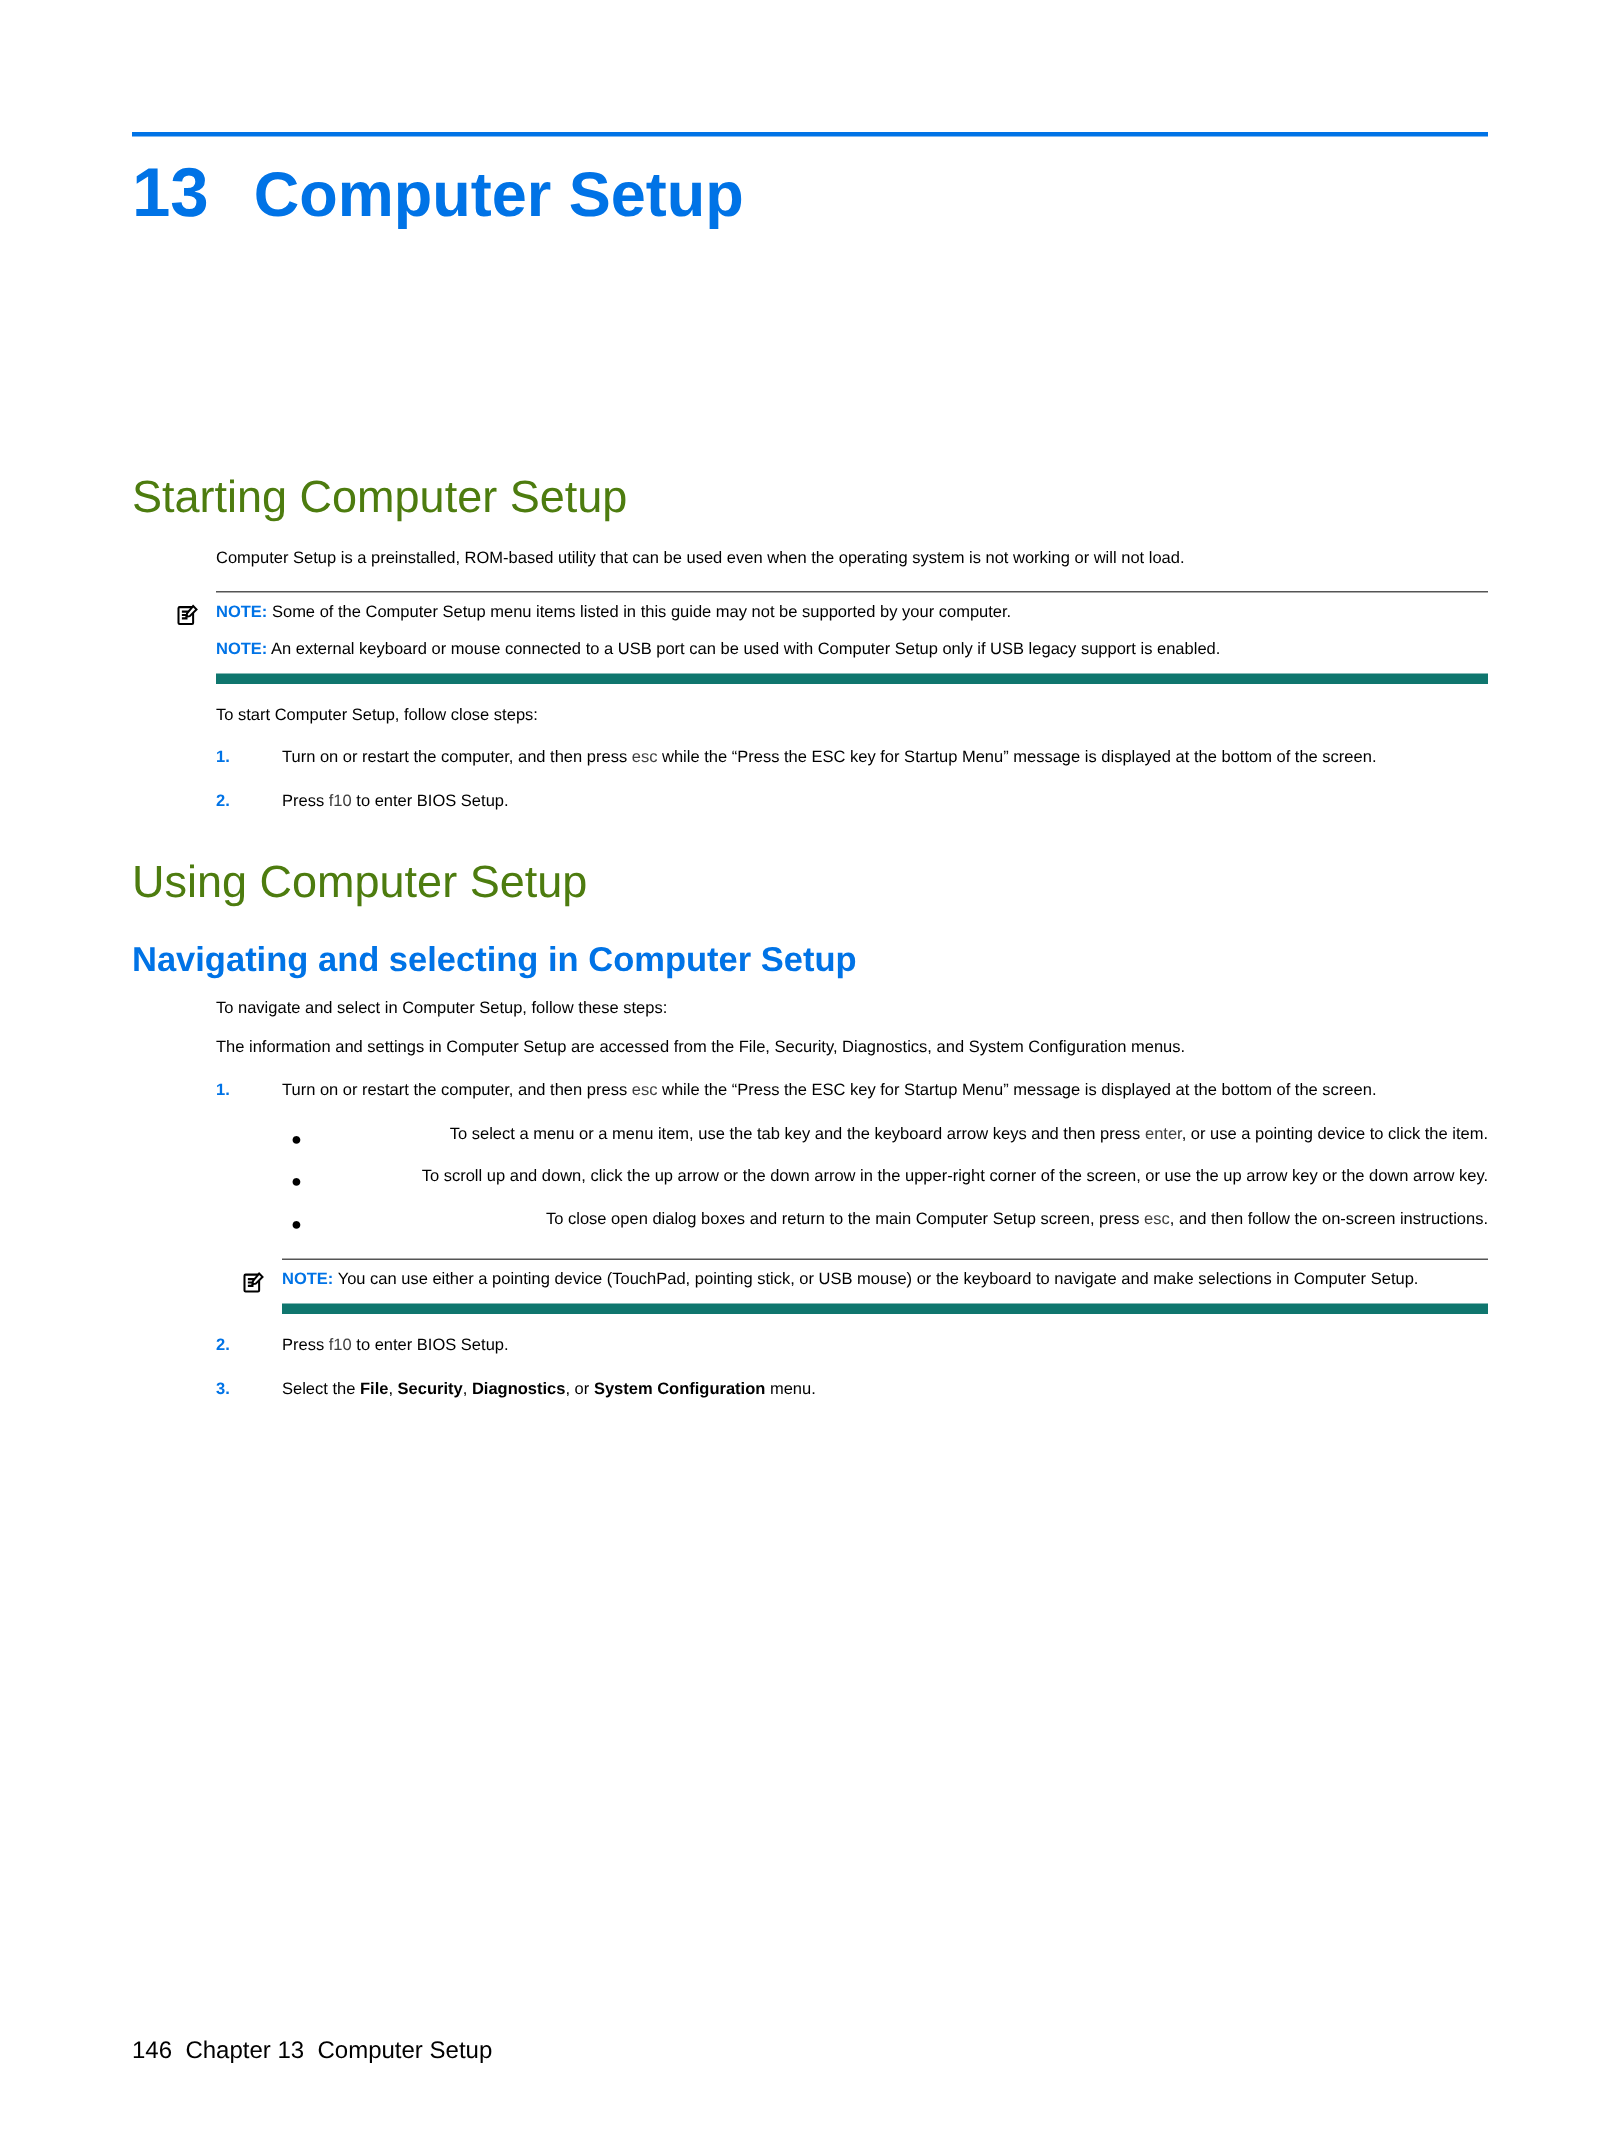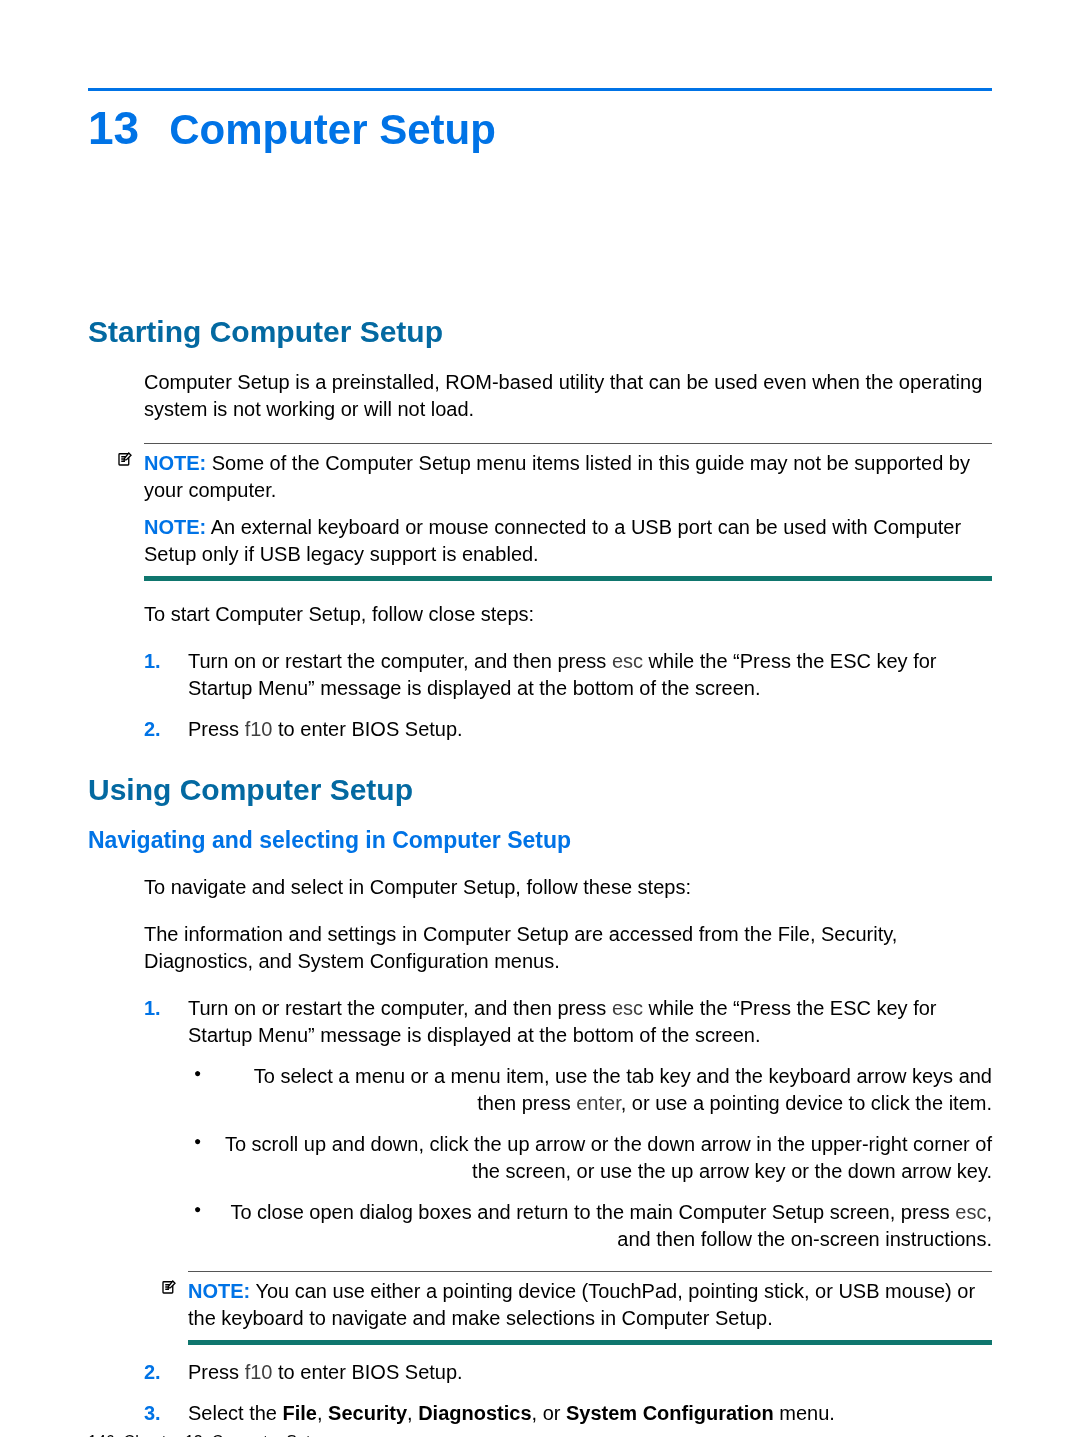--- a/index.html
+++ b/index.html
@@ -30,42 +30,42 @@
     color: #0073e6;
     font-size: 46px;
     font-weight: bold;
   }
   .chapter-title {
     color: #0073e6;
     font-size: 42px;
     font-weight: bold;
   }
   h2.section {
-    color: #0369a1;
+    color: #4d7c0f;
     font-size: 30px;
-    font-weight: bold;
+    font-weight: normal;
     margin: 30px 0 16px 0;
   }
   h3.subsection {
     color: #0073e6;
     font-size: 23px;
     font-weight: bold;
     margin: 20px 0 12px 0;
   }
   p, li {
-    font-size: 20px;
+    font-size: 11px;
     line-height: 1.35;
   }
   .body-indent {
     margin-left: 56px;
   }
   .note-block {
     margin-left: 56px;
     border-top: 1px solid #555;
-    border-bottom: 5px solid #0f766e;
+    border-bottom: 7px solid #0f766e;
     padding: 6px 0 8px 0;
     position: relative;
     margin-top: 14px;
     margin-bottom: 14px;
   }
   .note-block.inner {
     margin-left: 100px;
   }
   .note-icon {
     position: absolute;

